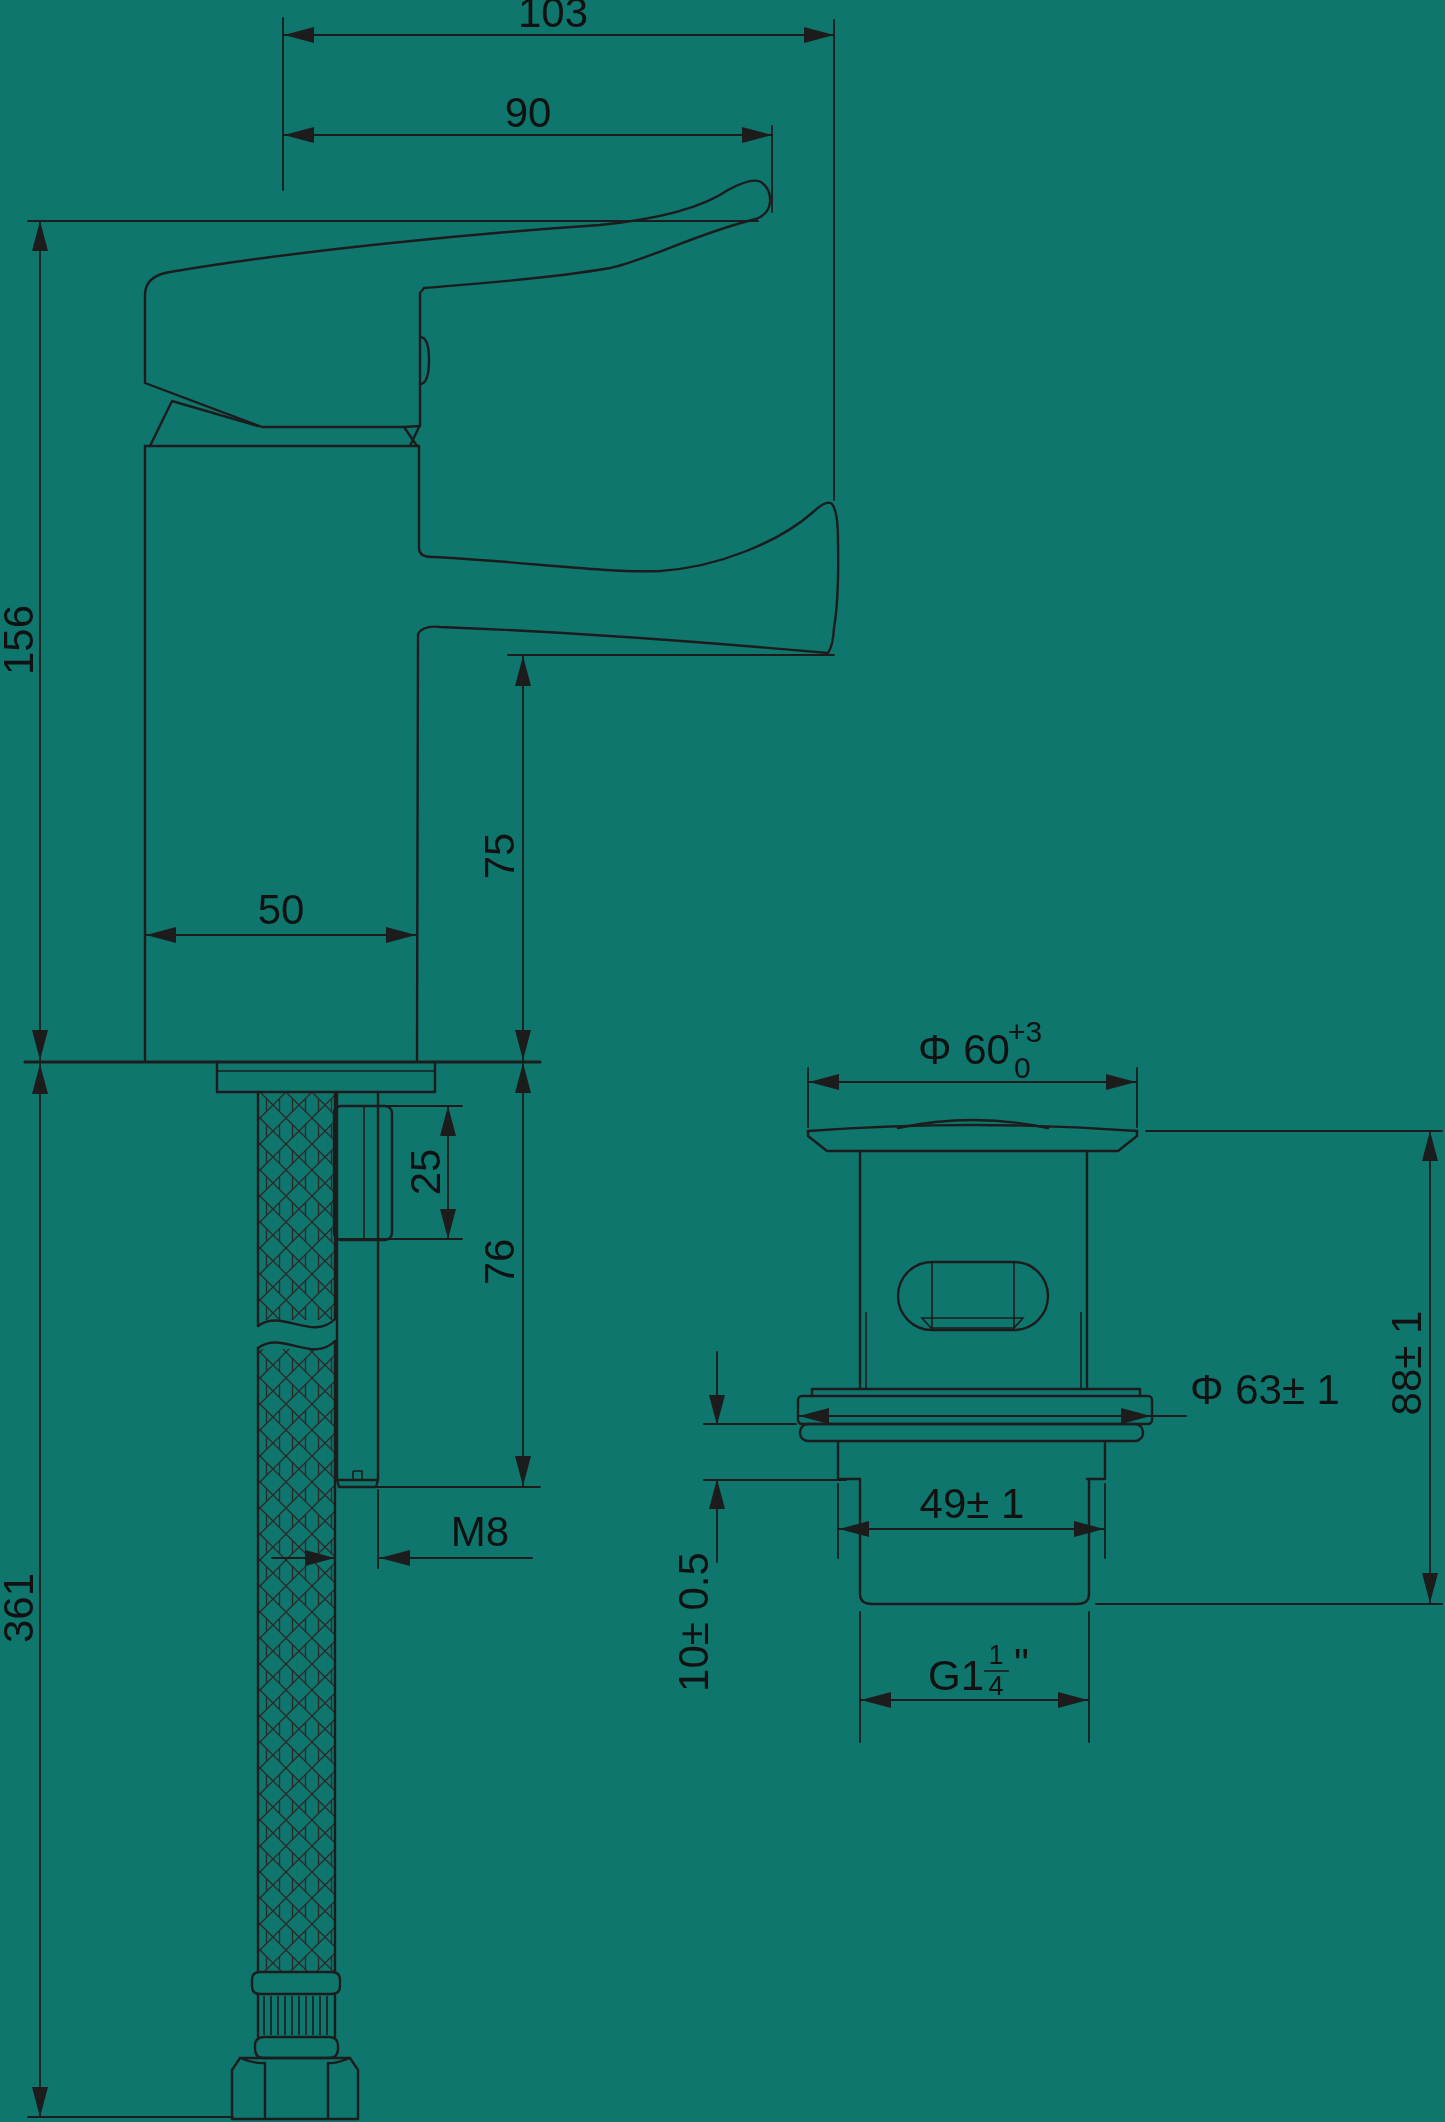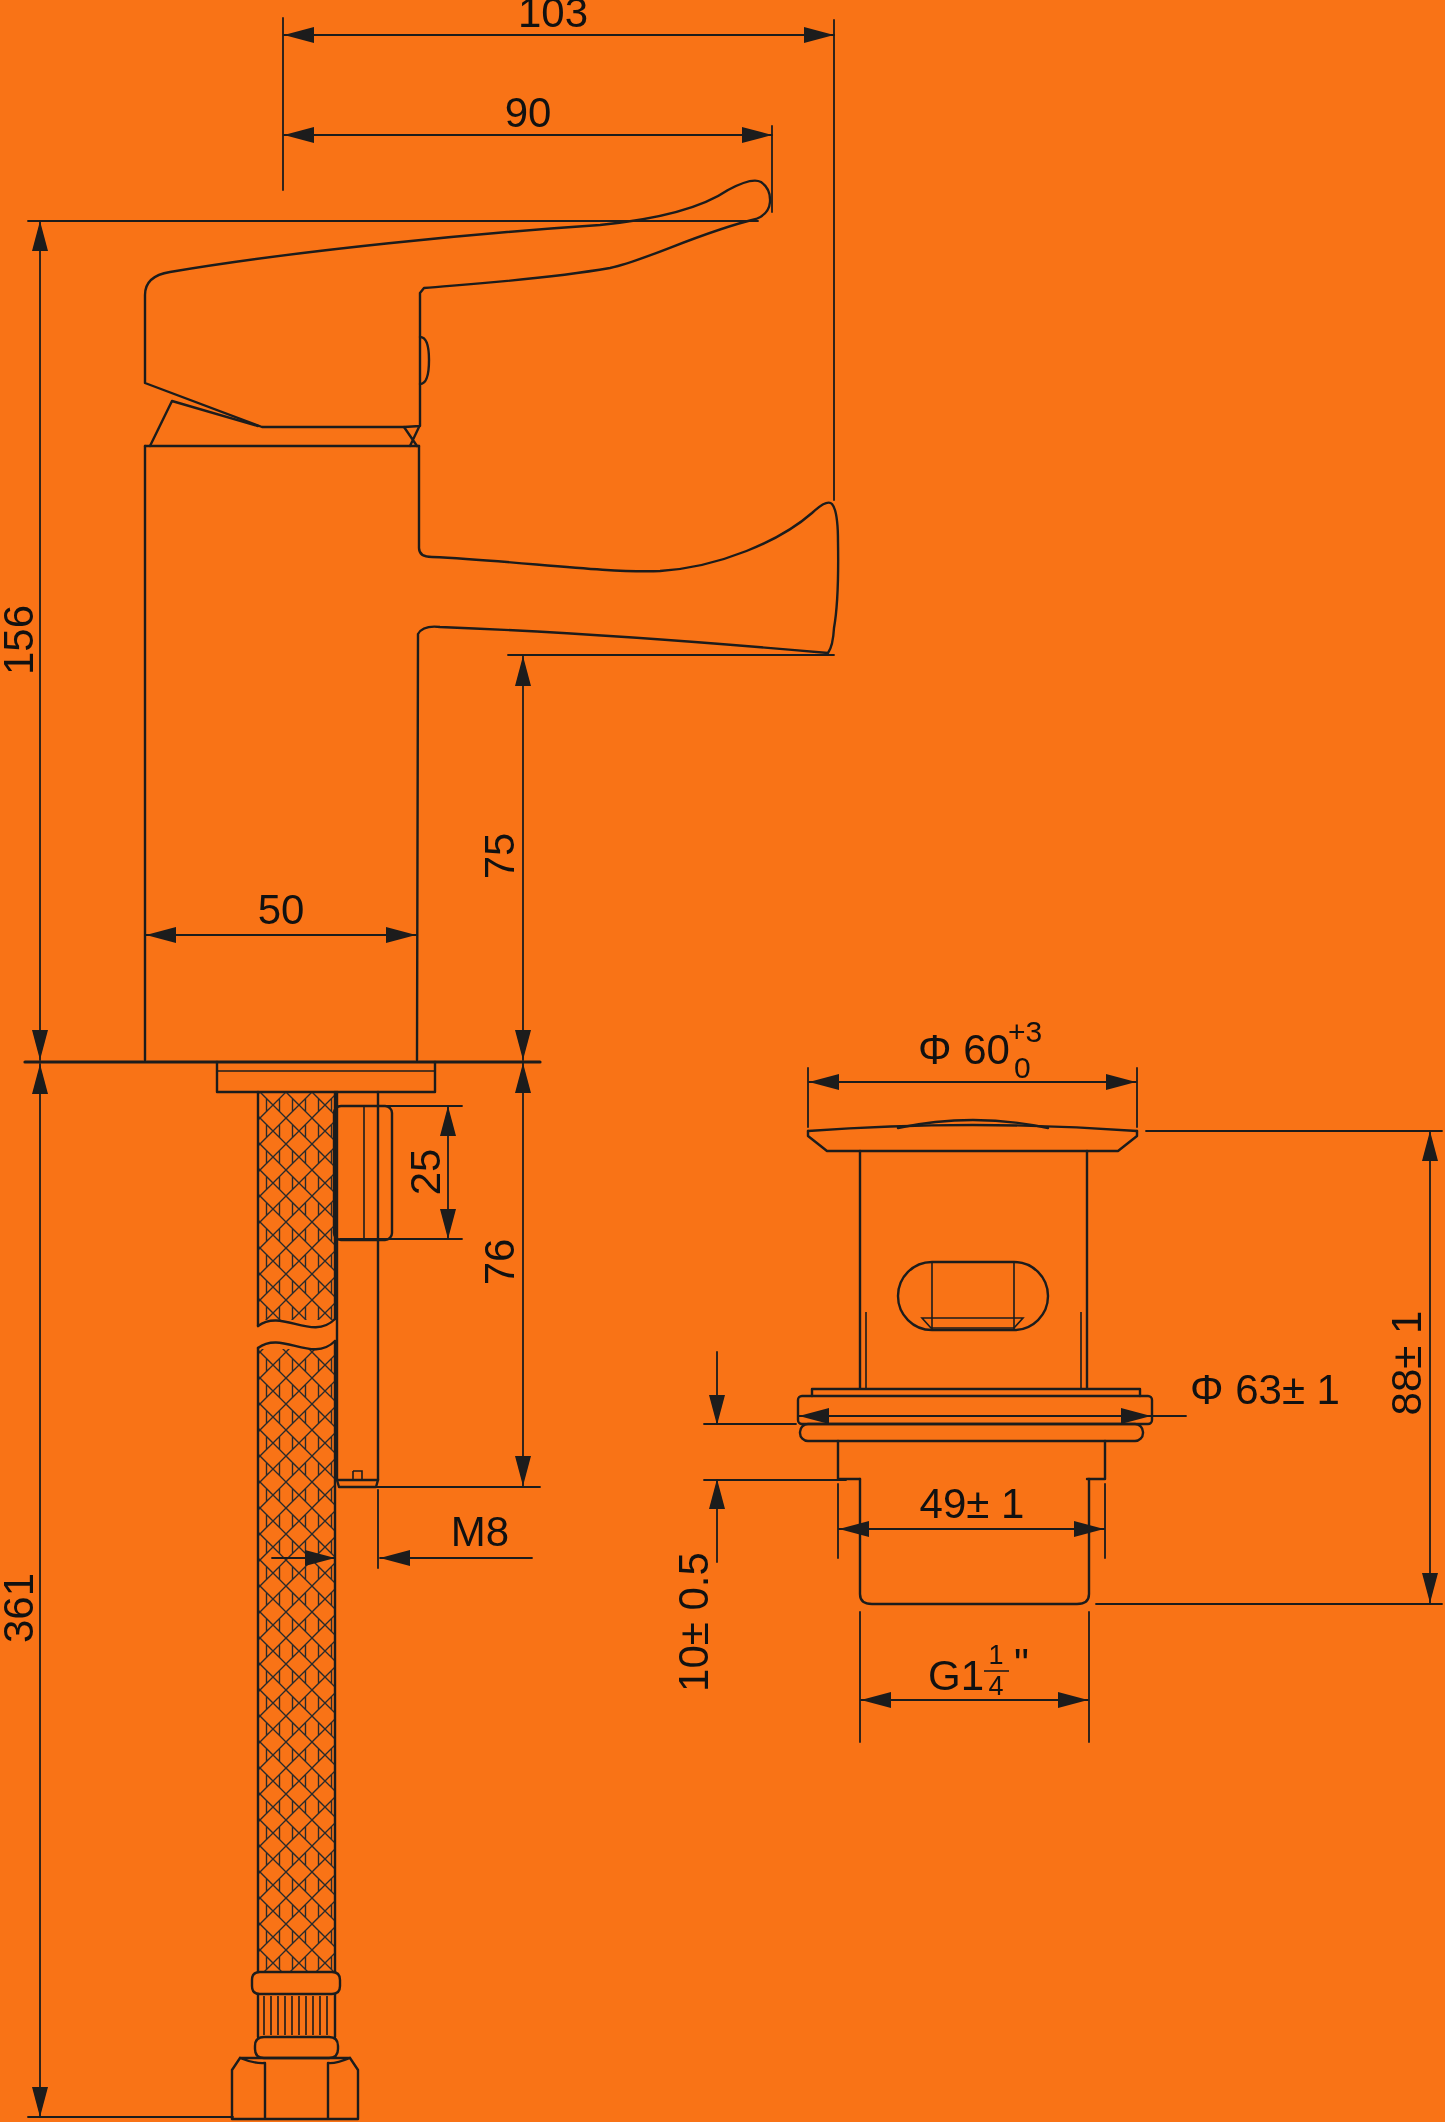--- a/index.html
+++ b/index.html
@@ -1,16 +1,16 @@
 <!DOCTYPE html>
 <html><head>
 <meta charset="utf-8">
 <style>
   html,body{margin:0;padding:0;background:#ffffff;}
-  .sheet{width:1445px;height:2122px;background:#f97316;position:relative;overflow:hidden;}
+  .sheet{width:1445px;height:2122px;background:#0f766e;position:relative;overflow:hidden;}
   svg{display:block;}
   .obj{stroke:#1c1c1c;stroke-width:2.4;fill:none;stroke-linecap:round;stroke-linejoin:round;}
   .obj-thick{stroke:#1c1c1c;stroke-width:3.2;fill:none;stroke-linecap:round;}
   .thin{stroke:#1c1c1c;stroke-width:1.6;fill:none;}
   .dim{stroke:#1c1c1c;stroke-width:1.8;fill:none;stroke-linecap:round;}
   .arr{fill:#1c1c1c;stroke:none;}
   .braid{stroke:#2a2a2a;stroke-width:1.4;fill:none;}
   text{font-family:"Liberation Sans","DejaVu Sans",sans-serif;fill:#111;}
   .t42{font-size:42px;}
   .t30{font-size:30px;}

